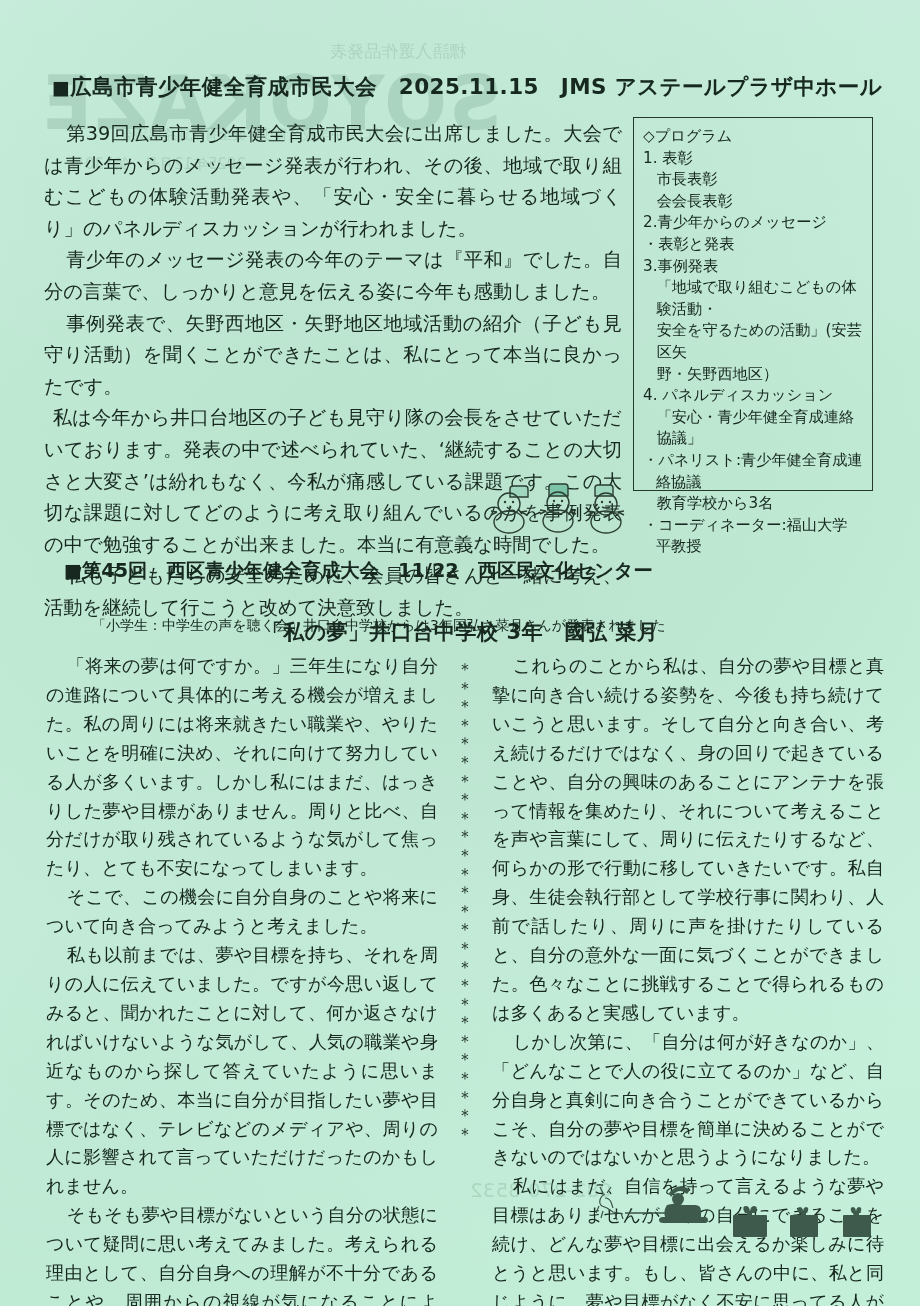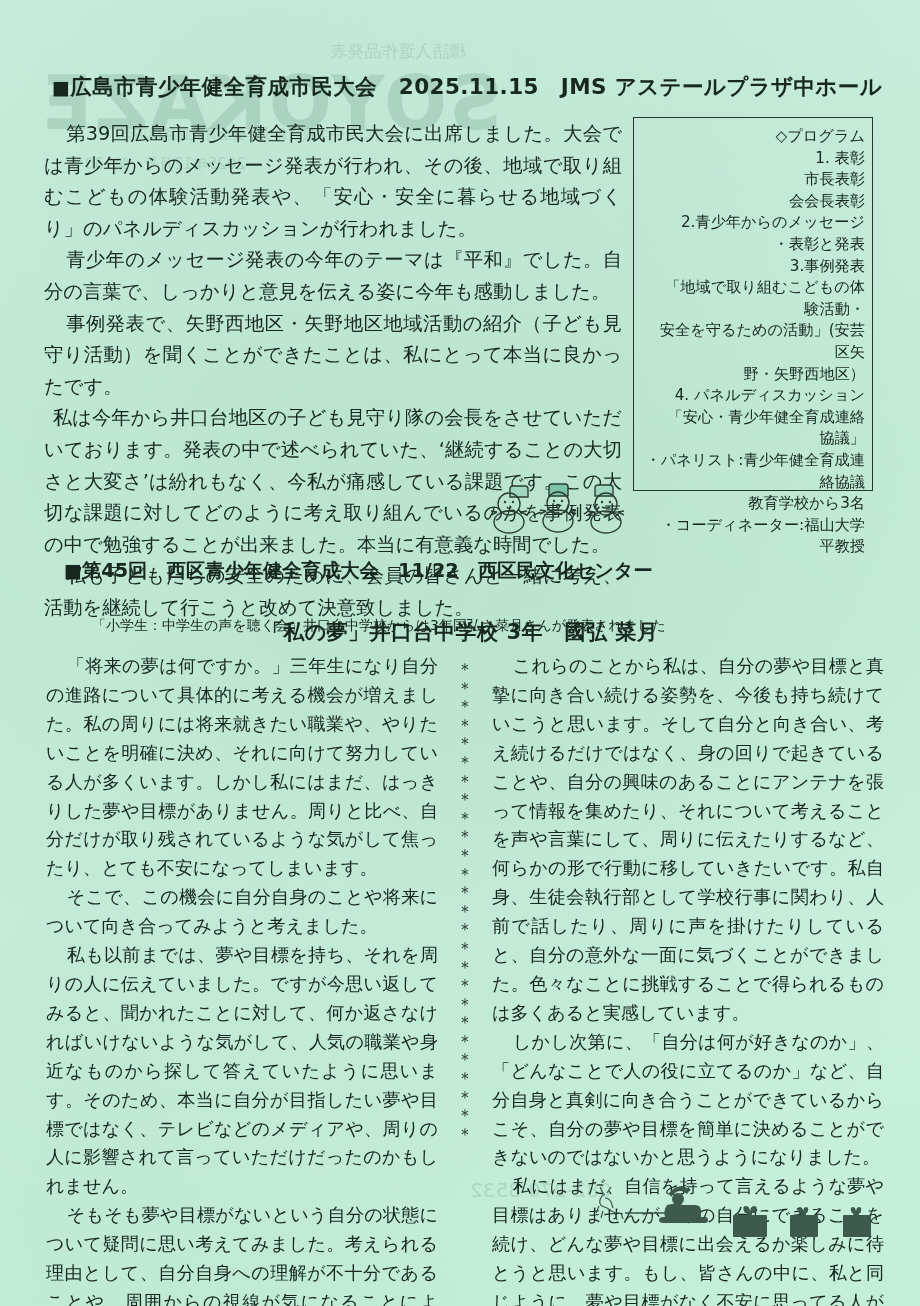--- a/index.html
+++ b/index.html
@@ -84,21 +84,21 @@
     left: 633px;
     top: 117px;
     width: 240px;
     height: 374px;
     border: 1.6px solid #25382e;
     box-sizing: border-box;
     padding: 8px 7px 6px 9px;
     font-size: 15.2px;
     line-height: 21.6px;
   }
-  .prog-box .pl { margin: 0; text-align: right; }
+  .prog-box .pl { margin: 0; }
   .pl.sub { padding-left: 0.85em; text-indent: -0.85em; }
   .pl.cont { padding-left: 0.9em; }
 
   
   .art2-head {
     position: absolute;
     left: 64px;
     top: 557px;
     font-size: 19.3px;
     font-weight: bold;

